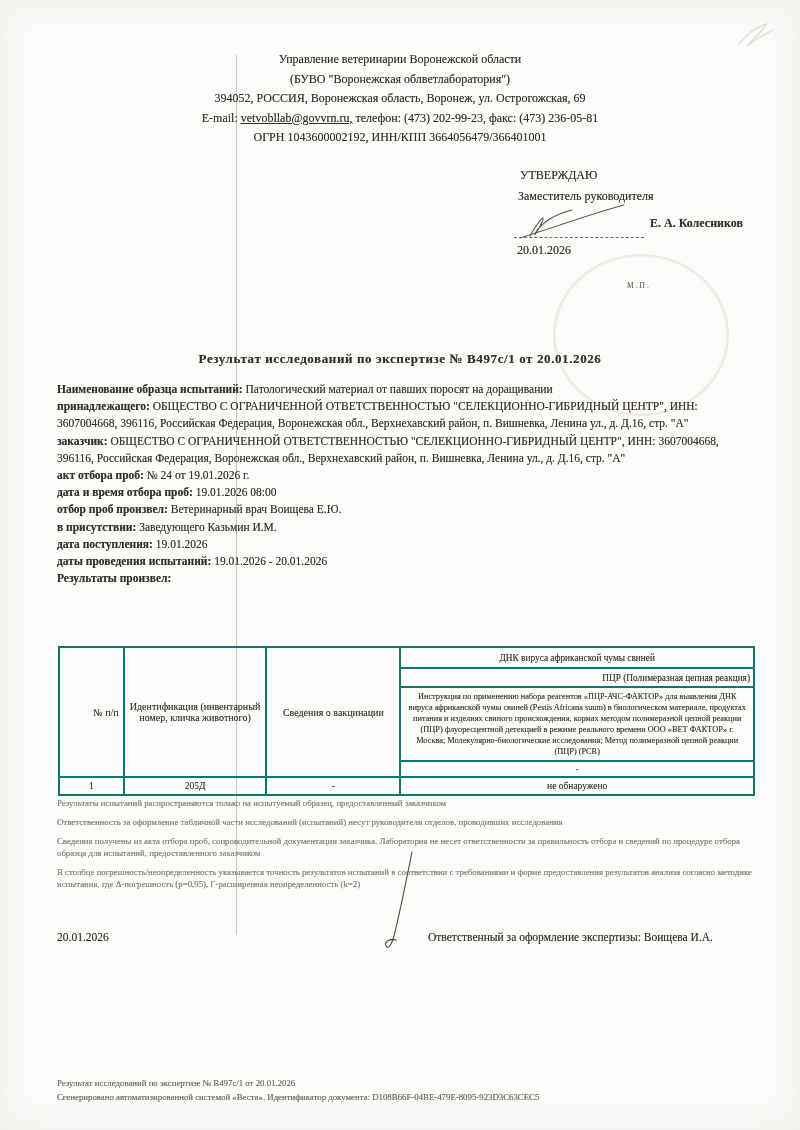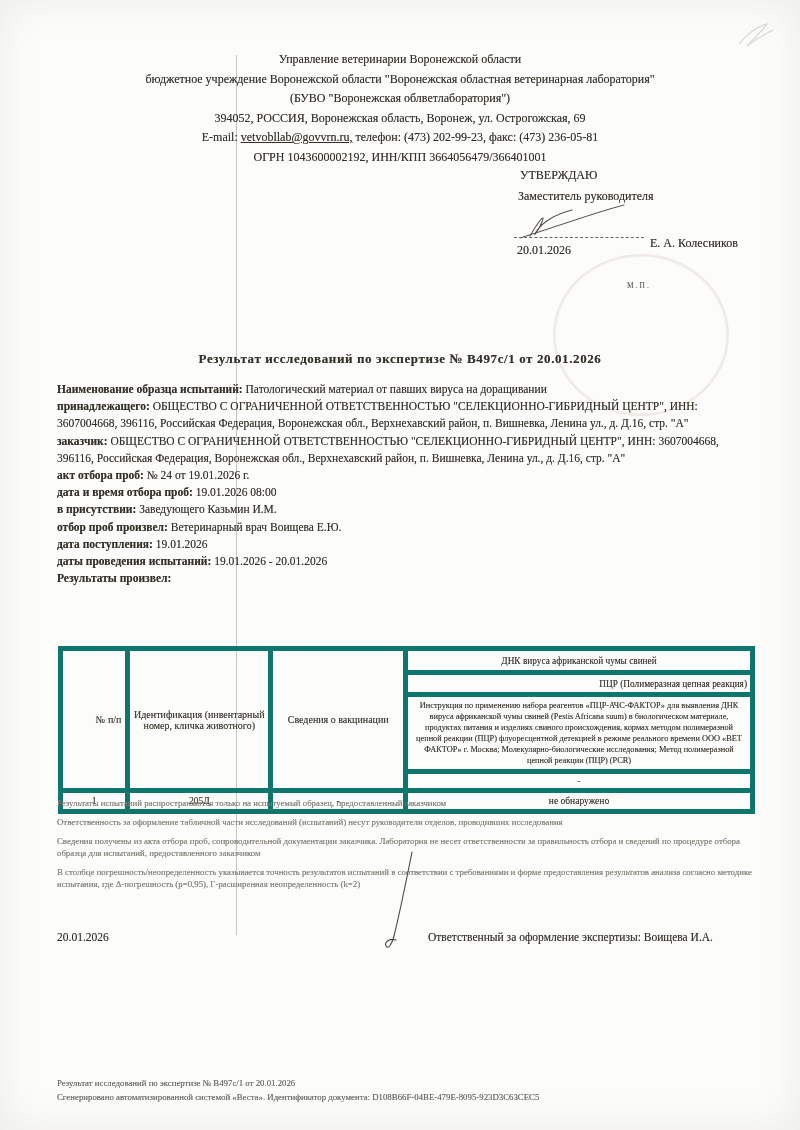--- a/index.html
+++ b/index.html
@@ -18,36 +18,36 @@
   .org-header .email{ text-decoration:underline;color:#343028;}
   
   .fold-line{position:absolute;left:236px;top:55px;width:1px;height:880px;
     background:rgba(110,110,104,0.38);}
   
   .approval{position:absolute;font-size:12px;}
   .a-title{top:168px;left:520px;}
   .a-pos{top:189px;left:518px;}
   .a-sig{top:198px;left:512px;width:135px;height:42px;}
   .a-sigline{position:absolute;top:237px;left:514px;width:130px;border-bottom:1px dashed #6b675f;}
-  .a-name{top:236px;left:650px;}
+  .a-name{top:216px;left:650px;font-weight:bold;}
   .a-date{top:243px;left:517px;}
   .a-mp{top:281px;left:627px;font-size:7.5px;letter-spacing:2px;color:#6f6b62;}
   .stamp{position:absolute;top:254px;left:553px;width:172px;height:158px;border-radius:50%;
     border:2px solid rgba(196,158,146,0.20);
     box-shadow:inset 0 0 0 1px rgba(196,158,146,0.10);}
   
   .report-title{position:absolute;top:351px;left:0;width:800px;text-align:center;
     font-weight:bold;font-size:13px;letter-spacing:0.6px;}
   
   .fields{position:absolute;top:381px;left:57px;width:700px;font-size:11.5px;line-height:17.2px;}
   .fields p{margin:0;}
   
   .results{position:absolute;top:646px;left:58px;width:697px;border-collapse:collapse;
     font-size:10px;color:#3a362e;}
-  .results td{border:5px solid #0f766e;text-align:center;vertical-align:middle;padding:1px 3px;}
+  .results td{border:2px solid #0f766e;text-align:center;vertical-align:middle;padding:1px 3px;}
   .results .c-no{width:30px;padding-left:32px;}
   .results .c-id{width:142px;}
   .results .c-vac{width:135px;}
   .results .c-res{width:378px;}
   .results .analyte{height:17px;font-size:9.3px;}
   .results .method{height:15px;font-size:9.3px;text-align:right;}
   .results .method-desc{font-size:8.3px;line-height:11px;padding:3px 6px;height:62px;}
   .results .units{height:12px;font-size:9px;}
   .results .datarow td{height:14px;font-size:9.5px;}
   
@@ -71,21 +71,20 @@
 <div class="page scan-text">
 
   <div class="fold-line"></div>
 
   <svg class="corner-mark" viewBox="0 0 46 40">
     <path d="M6,28 C14,18 24,10 34,8 C28,16 20,24 14,30 C22,24 32,18 40,14" fill="none" stroke="#9a968e" stroke-width="1.2" stroke-linecap="round"></path>
   </svg>
 
   <div class="org-header">
     <div>Управление ветеринарии Воронежской области</div>
-    <div>бюджетное учреждение Воронежской области "Воронежская областная ветеринарная лаборатория"</div>
     <div>(БУВО "Воронежская облветлаборатория")</div>
     <div>394052, РОССИЯ, Воронежская область, Воронеж, ул. Острогожская, 69</div>
     <div>
       <span>E-mail:</span>
       <span class="email">vetvobllab@govvrn.ru,</span>
       <span>телефон: (473) 202-99-23, факс: (473) 236-05-81</span>
     </div>
     <div>ОГРН 1043600002192, ИНН/КПП 3664056479/366401001</div>
   </div>
 
@@ -97,27 +96,27 @@
   </svg>
   <div class="a-sigline"></div>
   <div class="approval a-name">Е. А. Колесников</div>
   <div class="approval a-date">20.01.2026</div>
   <div class="approval a-mp">М.П.</div>
   <div class="stamp"></div>
 
   <div class="report-title">Результат исследований по экспертизе № В497с/1 от 20.01.2026</div>
 
   <div class="fields">
-    <p><b>Наименование образца испытаний:</b> <span>Патологический материал от павших вируса на доращивании</span></p>
+    <p><b>Наименование образца испытаний:</b> <span>Патологический материал от павших поросят на доращивании</span></p>
     <p><b>принадлежащего:</b> <span>ОБЩЕСТВО С ОГРАНИЧЕННОЙ ОТВЕТСТВЕННОСТЬЮ "СЕЛЕКЦИОННО-ГИБРИДНЫЙ ЦЕНТР", ИНН: 3607004668, 396116, Российская Федерация, Воронежская обл., Верхнехавский район, п. Вишневка, Ленина ул., д. Д.16, стр. "А"</span></p>
     <p><b>заказчик:</b> <span>ОБЩЕСТВО С ОГРАНИЧЕННОЙ ОТВЕТСТВЕННОСТЬЮ "СЕЛЕКЦИОННО-ГИБРИДНЫЙ ЦЕНТР", ИНН: 3607004668, 396116, Российская Федерация, Воронежская обл., Верхнехавский район, п. Вишневка, Ленина ул., д. Д.16, стр. "А"</span></p>
     <p><b>акт отбора проб:</b> <span>№ 24 от 19.01.2026 г.</span></p>
     <p><b>дата и время отбора проб:</b> <span>19.01.2026 08:00</span></p>
+    <p><b>отбор проб произвел:</b> <span>Ветеринарный врач Воищева Е.Ю.</span></p>
     <p><b>в присутствии:</b> <span>Заведующего Казьмин И.М.</span></p>
-    <p><b>отбор проб произвел:</b> <span>Ветеринарный врач Воищева Е.Ю.</span></p>
     <p><b>дата поступления:</b> <span>19.01.2026</span></p>
     <p><b>даты проведения испытаний:</b> <span>19.01.2026 - 20.01.2026</span></p>
     <p><b>Результаты произвел:</b></p>
   </div>
 
   <table class="results">
     <tbody>
         <tr>
       <td class="c-no" rowspan="4">№ п/п</td>
       <td class="c-id" rowspan="4">Идентификация (инвентарный номер, кличка животного)</td>

